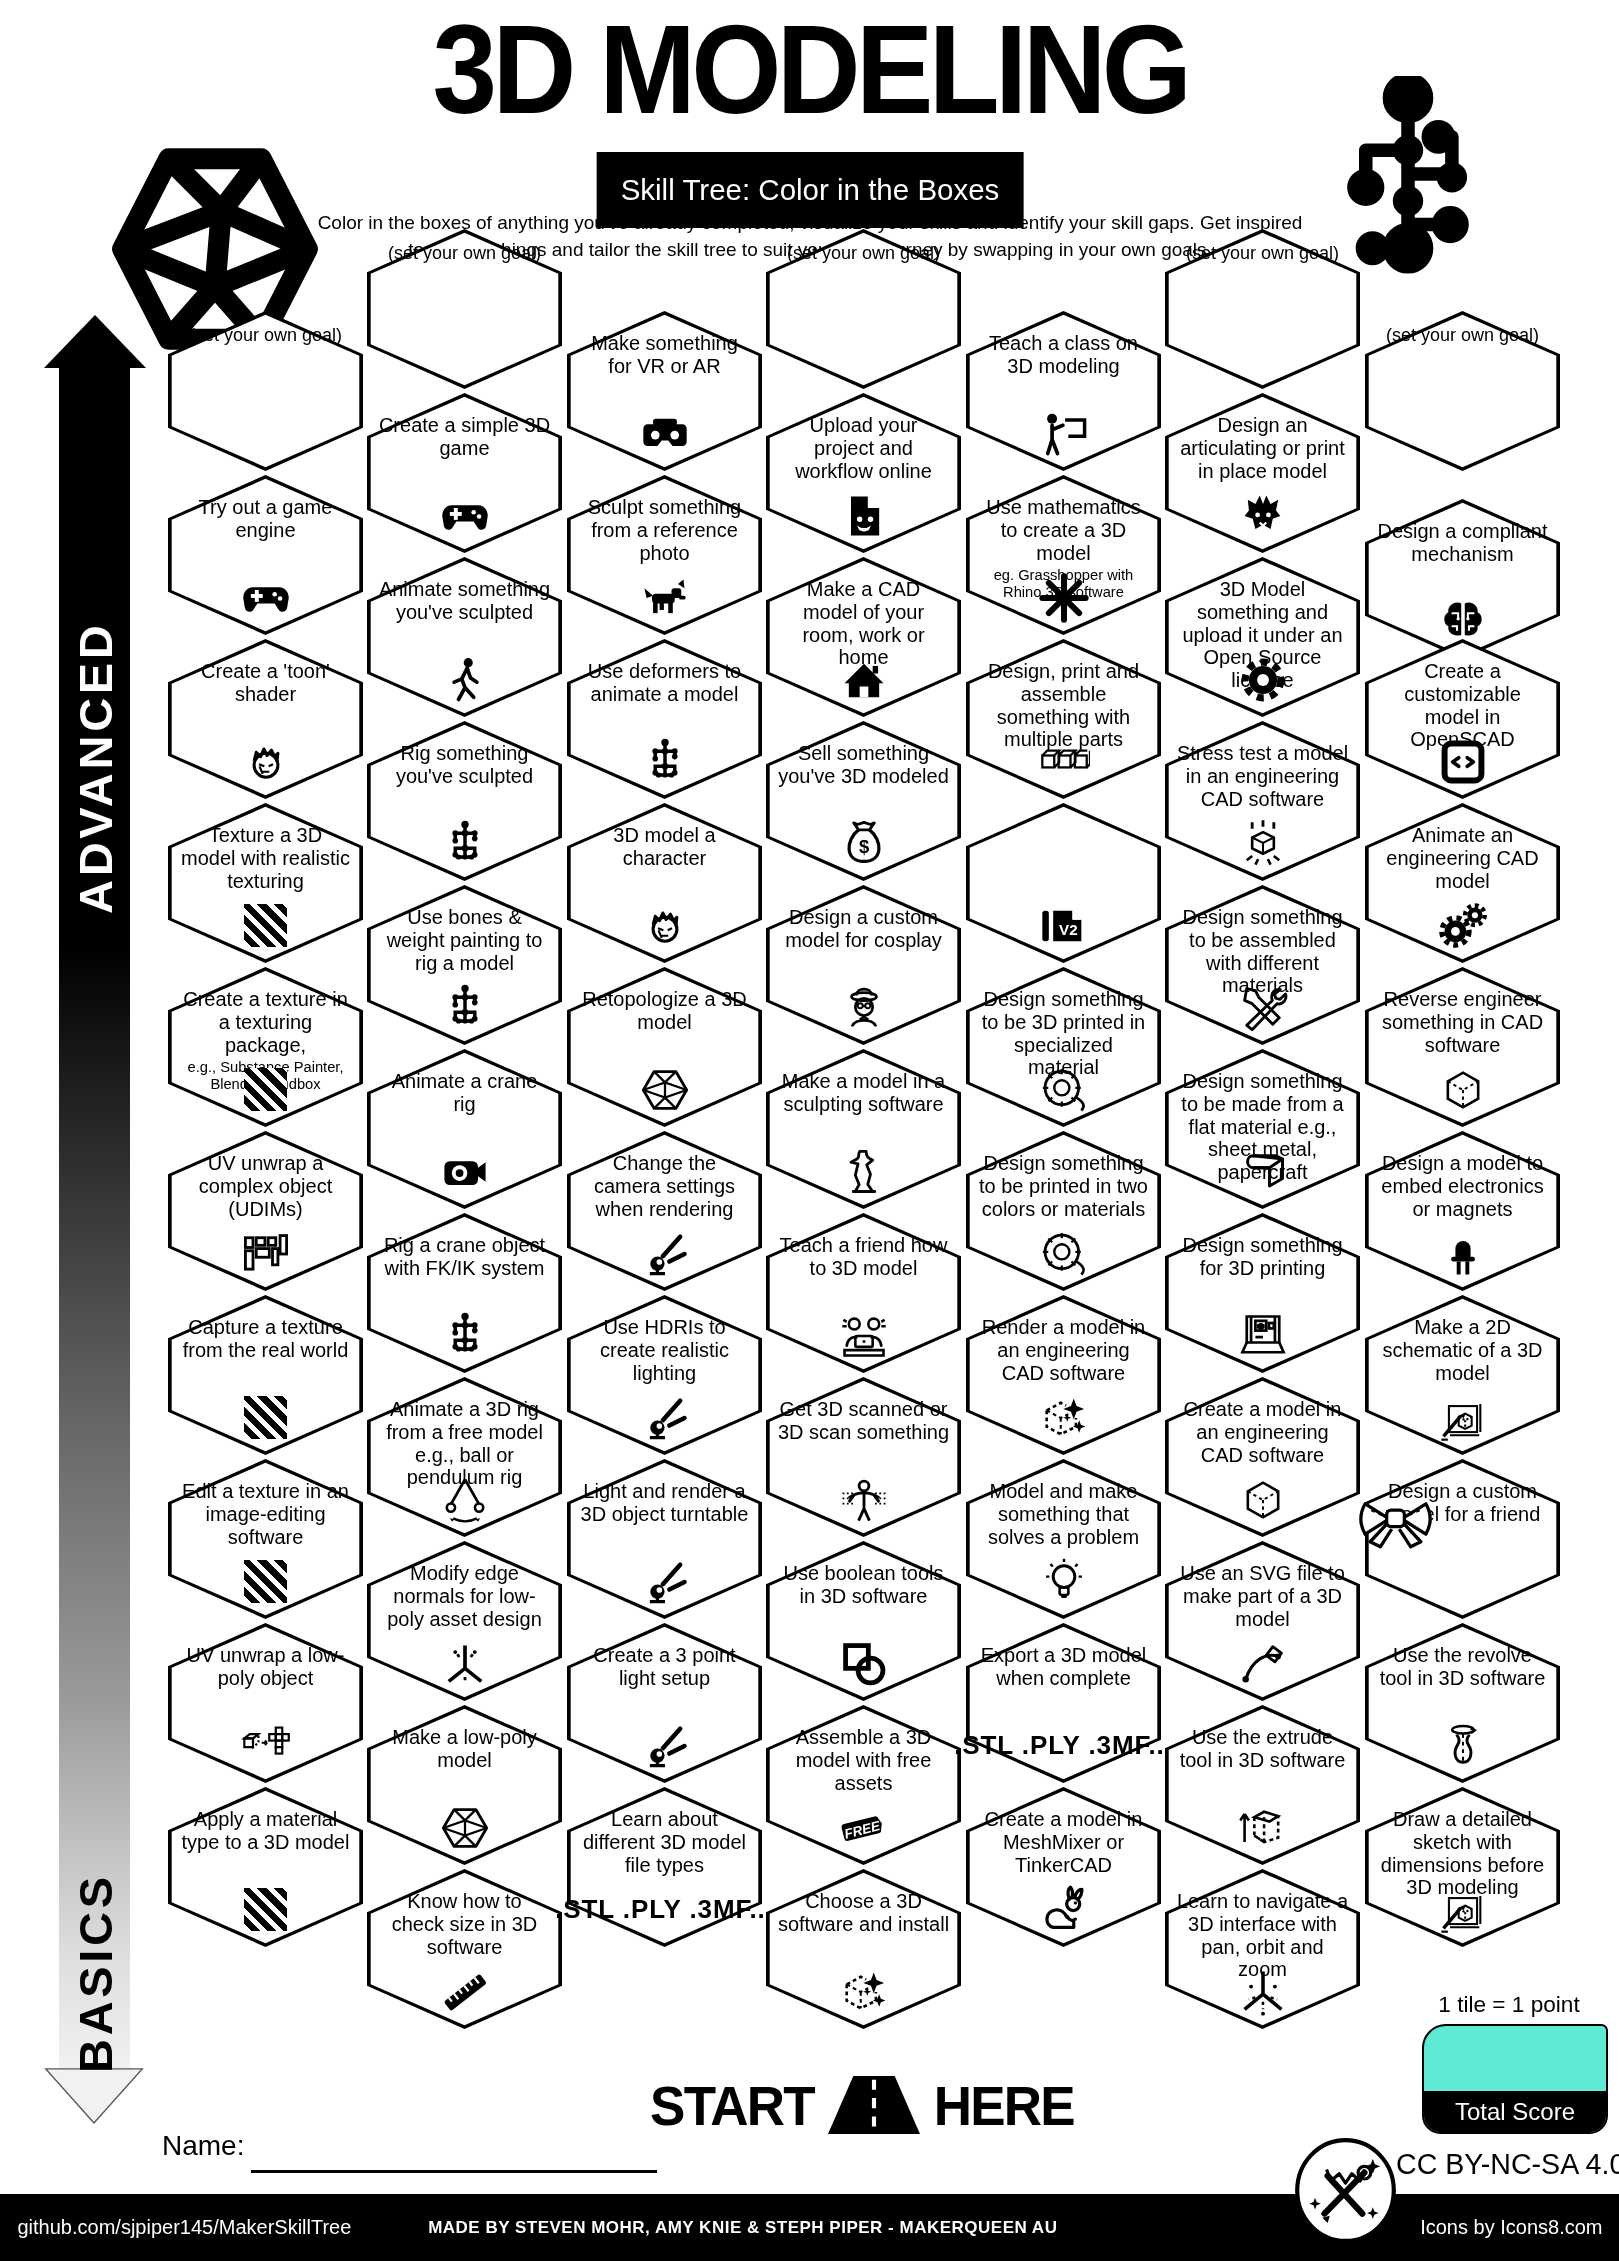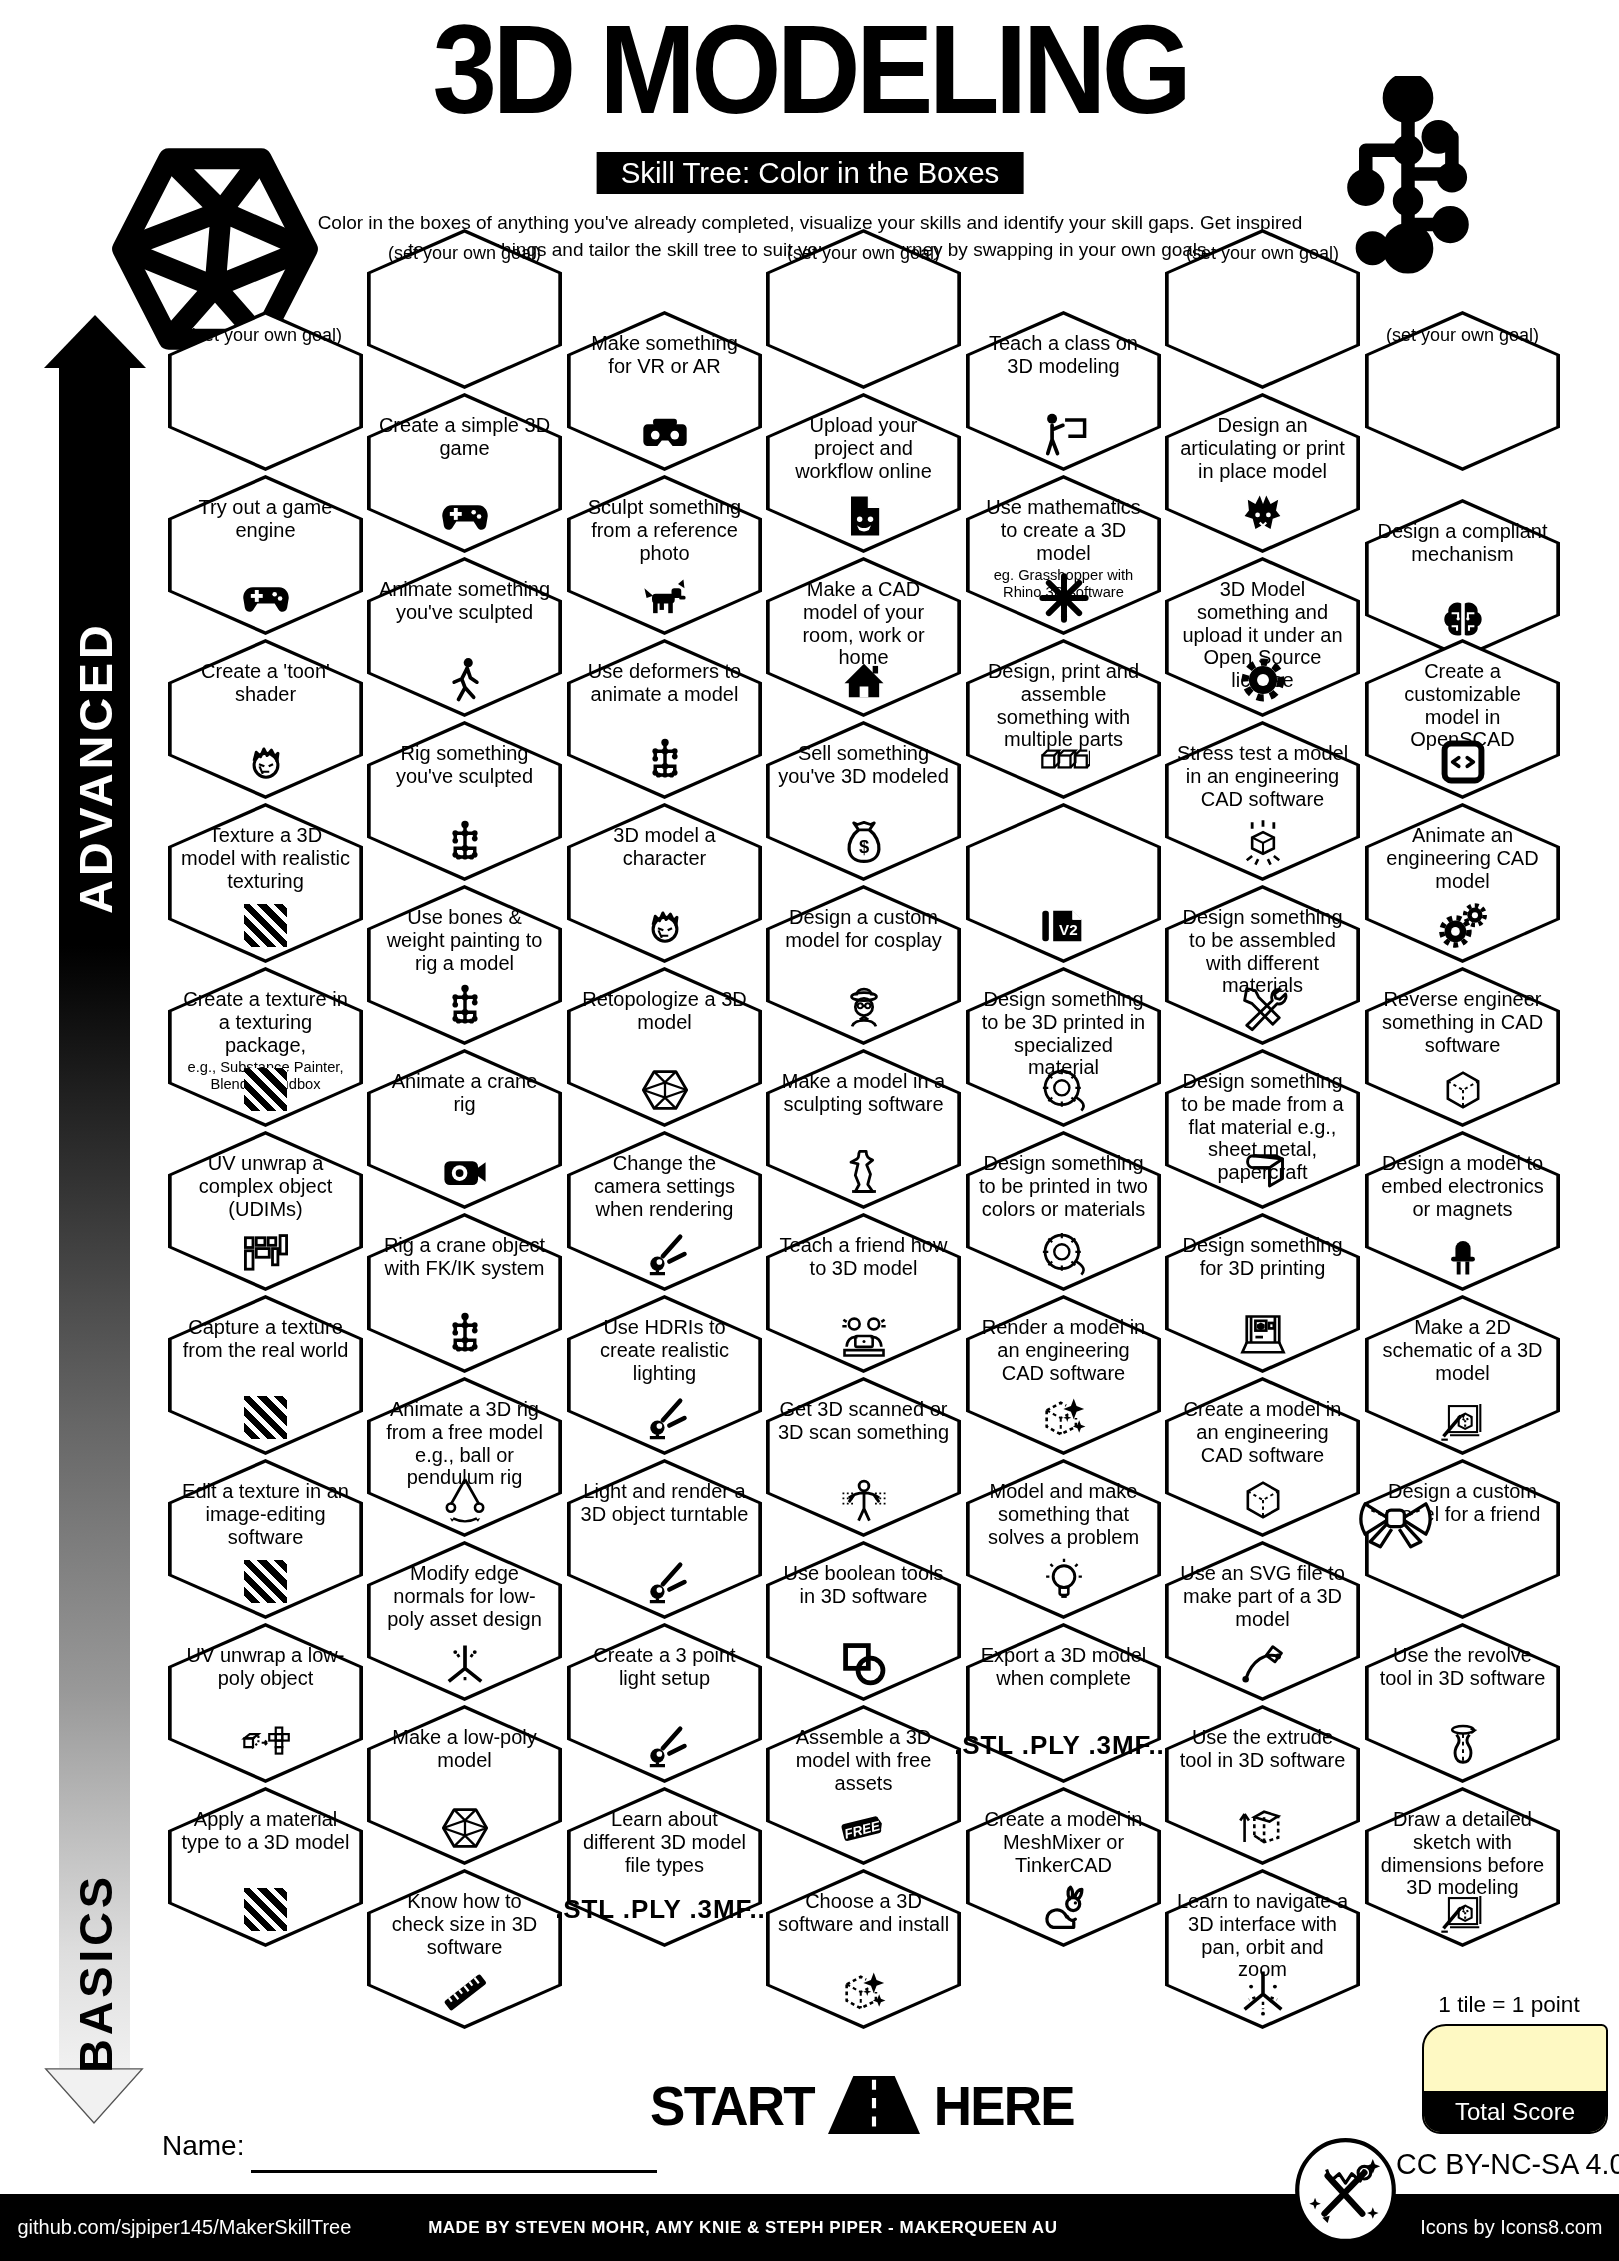--- a/index.html
+++ b/index.html
@@ -3,21 +3,21 @@
 <meta charset="utf-8">
 <style>
   html,body{margin:0;padding:0;background:#fff}
   #poster{position:relative;width:1620px;height:2261px;background:#fff;overflow:hidden;
           font-family:"Liberation Sans","DejaVu Sans",sans-serif;color:#000}
   
   #title{position:absolute;left:0;right:0;top:4.6px;text-align:center;
          font-size:116px;font-weight:bold;letter-spacing:-4.6px;line-height:1.05;
          transform:scaleY(1.08);transform-origin:top center;white-space:nowrap}
   #subtitle-box{position:absolute;top:152px;left:50%;transform:translateX(-50%);
-                background:#000;color:#fff;padding:4px 24px;font-size:29.5px;white-space:nowrap}
+                background:#000;color:#fff;padding:21px 24px;font-size:29.5px;white-space:nowrap}
   .desc{position:absolute;left:0;right:0;text-align:center;font-size:19px;line-height:1.4}
   #desc1{top:210px}#desc2{top:237px}
   
   #logo-left{position:absolute;left:110px;top:144px;width:210px;height:233px}
   #logo-right{position:absolute;left:1332px;top:76px;width:152px;height:217px}
   
   #arrow-head-top{position:absolute;left:44px;top:315px;width:0;height:0;
       border-left:51px solid transparent;border-right:51px solid transparent;
       border-bottom:53px solid #000}
   #arrow-shaft{position:absolute;left:59px;top:367px;width:71px;height:1701px;
@@ -48,21 +48,21 @@
   .decoration svg{width:100%;height:100%}
   
   #start-row{position:absolute;left:659px;top:2073px;width:406px;height:64px;
      display:flex;align-items:center;justify-content:center;gap:14px}
   .start-word{font-size:53px;font-weight:bold;letter-spacing:-1.8px;transform:scaleY(1.05)}
   #road-icon svg{width:92px;height:58px;display:block}
   #name-row{position:absolute;left:162px;top:2130px;font-size:28px}
   #name-underline{position:absolute;left:251px;top:2170px;width:406px;height:2.8px;background:#000}
   #tile-note{position:absolute;left:1410px;top:1992px;width:198px;text-align:center;font-size:22.6px}
   #total-box{position:absolute;left:1422px;top:2024px;width:186px;height:110px;
-     border:2.8px solid #000;border-radius:24px 6.5px 18.4px 18.4px;background:#fef9c3;overflow:hidden;box-sizing:border-box}
+     border:2.8px solid #000;border-radius:24px 6.5px 18.4px 18.4px;background:#5eead4;overflow:hidden;box-sizing:border-box}
   #total-bar{position:absolute;left:0;right:0;bottom:0;height:41px;background:#000;color:#fff;
      display:flex;align-items:center;justify-content:center;font-size:24px}
   #mq-logo{position:absolute;left:1293px;top:2138px;width:105px;height:105px;z-index:3}
   #license{position:absolute;left:1396px;top:2148px;width:217px;text-align:center;font-size:28.6px;white-space:nowrap}
   #footer{position:absolute;left:0;right:0;top:2194px;height:67px;background:#000;color:#fff;
      display:flex;align-items:center;justify-content:space-between;padding:0 17.5px;box-sizing:border-box}
   #footer .f-side{font-size:20px}
   #footer .f-center{font-size:17px;font-weight:bold;letter-spacing:0.5px;margin-right:286px}
 </style>
 </head>

